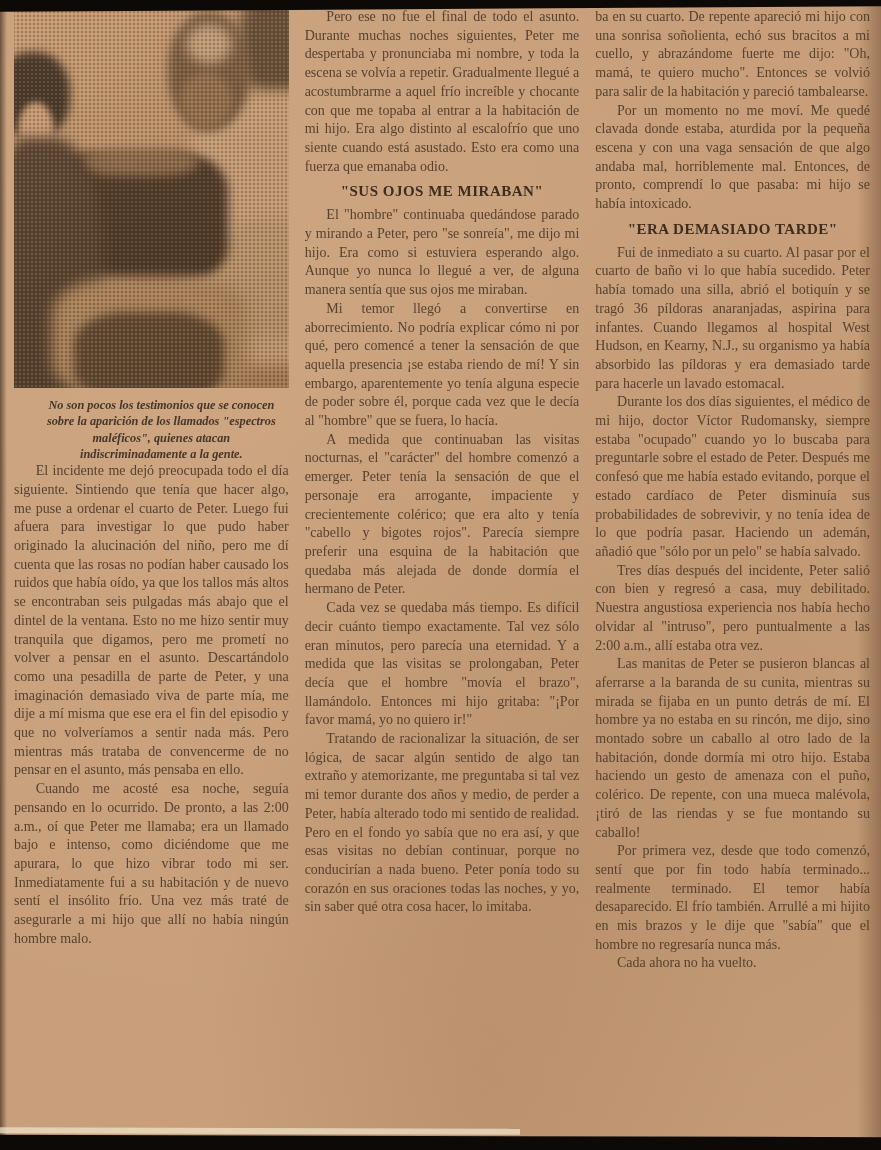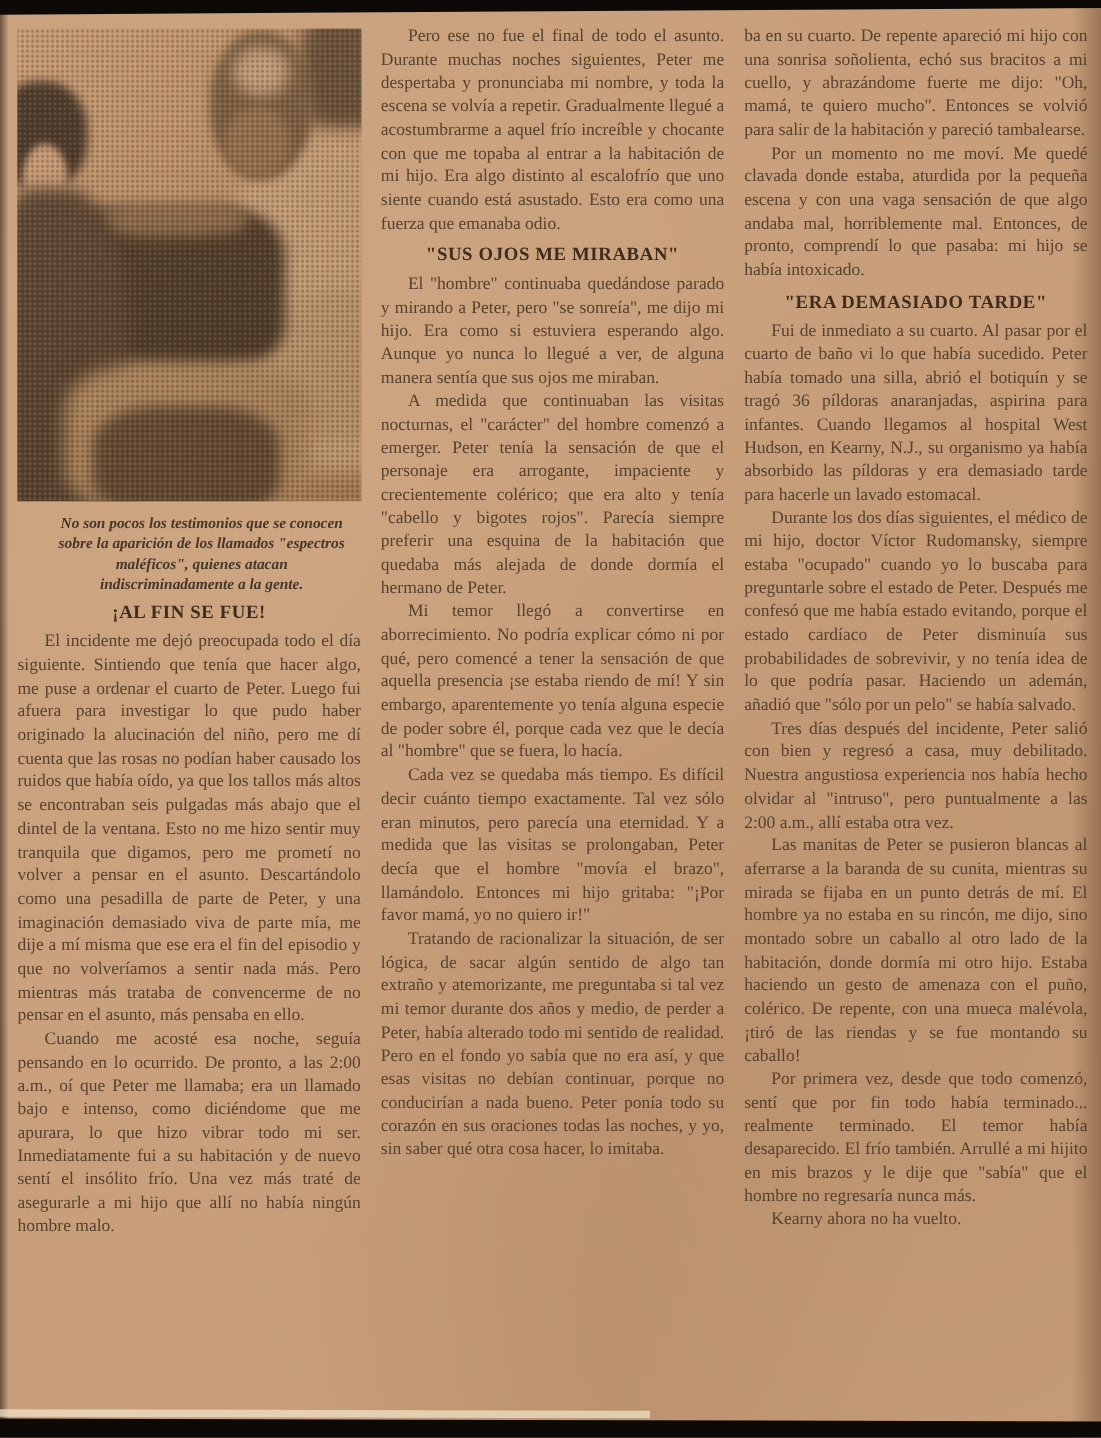--- a/index.html
+++ b/index.html
@@ -34,21 +34,21 @@
   }
   .edge-right{
     position:absolute;right:0;top:0;width:24px;height:1150px;
     background:linear-gradient(to left, rgba(80,50,30,0.38), rgba(80,50,30,0));
   }
   .columns{
     position:absolute;left:14px;top:8px;width:856px;height:1128px;
     display:grid;grid-template-columns:1fr 1fr 1fr;column-gap:16px;
     color:#52402e;
   }
-  .col{overflow:hidden;padding-top:0;margin-top:13px;}
+  .col{overflow:hidden;padding-top:0;}
   .col-body p{
     margin:0;text-align:justify;text-indent:1.55em;
     font-size:14px;line-height:18.7px;
     color:#56422f;
   }
   .col-body p.no-indent{text-indent:0;}
   h2.sec{
     margin:7px 0 6px 0;text-align:center;
     font-size:15px;font-weight:bold;letter-spacing:0.5px;
     color:#3e2d1e;
@@ -122,50 +122,49 @@
         <div class="blob ph-chair-hi"></div>
         <div class="blob ph-lhair"></div>
         <div class="blob ph-lface"></div>
         <div class="blob ph-lbody"></div>
         <div class="blob ph-table"></div>
         <div class="blob ph-items"></div>
         <div class="blob ph-halftone"></div>
         <div class="blob ph-wash"></div>
       </div>
       <p class="caption">No son pocos los testimonios que se conocen sobre la aparición de los llamados "espectros maléficos", quienes atacan indiscriminadamente a la gente.</p>
-      <h2 class="sec col1-head">¡AL FIN SE FUE!</h2>
       <div class="col-body">
         <p>El incidente me dejó preocupada todo el día siguiente. Sintiendo que tenía que hacer algo, me puse a ordenar el cuarto de Peter. Luego fui afuera para investigar lo que pudo haber originado la alucinación del niño, pero me dí cuenta que las rosas no podían haber causado los ruidos que había oído, ya que los tallos más altos se encontraban seis pulgadas más abajo que el dintel de la ventana. Esto no me hizo sentir muy tranquila que digamos, pero me prometí no volver a pensar en el asunto. Descartándolo como una pesadilla de parte de Peter, y una imaginación demasiado viva de parte mía, me dije a mí misma que ese era el fin del episodio y que no volveríamos a sentir nada más. Pero mientras más trataba de convencerme de no pensar en el asunto, más pensaba en ello.</p>
         <p>Cuando me acosté esa noche, seguía pensando en lo ocurrido. De pronto, a las 2:00 a.m., oí que Peter me llamaba; era un llamado bajo e intenso, como diciéndome que me apurara, lo que hizo vibrar todo mi ser. Inmediatamente fui a su habitación y de nuevo sentí el insólito frío. Una vez más traté de asegurarle a mi hijo que allí no había ningún hombre malo.</p>
       </div>
     </div>
 
     <div class="col">
       <div class="col-body">
         <p>Pero ese no fue el final de todo el asunto. Durante muchas noches siguientes, Peter me despertaba y pronunciaba mi nombre, y toda la escena se volvía a repetir. Gradualmente llegué a acostumbrarme a aquel frío increíble y chocante con que me topaba al entrar a la habitación de mi hijo. Era algo distinto al escalofrío que uno siente cuando está asustado. Esto era como una fuerza que emanaba odio.</p>
         <h2 class="sec">"SUS OJOS ME MIRABAN"</h2>
         <p>El "hombre" continuaba quedándose parado y mirando a Peter, pero "se sonreía", me dijo mi hijo. Era como si estuviera esperando algo. Aunque yo nunca lo llegué a ver, de alguna manera sentía que sus ojos me miraban.</p>
+        <p>Mi temor llegó a convertirse en aborrecimiento. No podría explicar cómo ni por qué, pero comencé a tener la sensación de que aquella presencia ¡se estaba riendo de mí! Y sin embargo, aparentemente yo tenía alguna especie de poder sobre él, porque cada vez que le decía al "hombre" que se fuera, lo hacía.</p>
         <p>A medida que continuaban las visitas nocturnas, el "carácter" del hombre comenzó a emerger. Peter tenía la sensación de que el personaje era arrogante, impaciente y crecientemente colérico; que era alto y tenía "cabello y bigotes rojos". Parecía siempre preferir una esquina de la habitación que quedaba más alejada de donde dormía el hermano de Peter.</p>
-        <p>Mi temor llegó a convertirse en aborrecimiento. No podría explicar cómo ni por qué, pero comencé a tener la sensación de que aquella presencia ¡se estaba riendo de mí! Y sin embargo, aparentemente yo tenía alguna especie de poder sobre él, porque cada vez que le decía al "hombre" que se fuera, lo hacía.</p>
         <p>Cada vez se quedaba más tiempo. Es difícil decir cuánto tiempo exactamente. Tal vez sólo eran minutos, pero parecía una eternidad. Y a medida que las visitas se prolongaban, Peter decía que el hombre "movía el brazo", llamándolo. Entonces mi hijo gritaba: "¡Por favor mamá, yo no quiero ir!"</p>
         <p>Tratando de racionalizar la situación, de ser lógica, de sacar algún sentido de algo tan extraño y atemorizante, me preguntaba si tal vez mi temor durante dos años y medio, de perder a Peter, había alterado todo mi sentido de realidad. Pero en el fondo yo sabía que no era así, y que esas visitas no debían continuar, porque no conducirían a nada bueno. Peter ponía todo su corazón en sus oraciones todas las noches, y yo, sin saber qué otra cosa hacer, lo imitaba.</p>
       </div>
     </div>
 
     <div class="col">
       <div class="col-body">
         <p class="no-indent">ba en su cuarto. De repente apareció mi hijo con una sonrisa soñolienta, echó sus bracitos a mi cuello, y abrazándome fuerte me dijo: "Oh, mamá, te quiero mucho". Entonces se volvió para salir de la habitación y pareció tambalearse.</p>
         <p>Por un momento no me moví. Me quedé clavada donde estaba, aturdida por la pequeña escena y con una vaga sensación de que algo andaba mal, horriblemente mal. Entonces, de pronto, comprendí lo que pasaba: mi hijo se había intoxicado.</p>
         <h2 class="sec">"ERA DEMASIADO TARDE"</h2>
         <p>Fui de inmediato a su cuarto. Al pasar por el cuarto de baño vi lo que había sucedido. Peter había tomado una silla, abrió el botiquín y se tragó 36 píldoras anaranjadas, aspirina para infantes. Cuando llegamos al hospital West Hudson, en Kearny, N.J., su organismo ya había absorbido las píldoras y era demasiado tarde para hacerle un lavado estomacal.</p>
         <p>Durante los dos días siguientes, el médico de mi hijo, doctor Víctor Rudomansky, siempre estaba "ocupado" cuando yo lo buscaba para preguntarle sobre el estado de Peter. Después me confesó que me había estado evitando, porque el estado cardíaco de Peter disminuía sus probabilidades de sobrevivir, y no tenía idea de lo que podría pasar. Haciendo un ademán, añadió que "sólo por un pelo" se había salvado.</p>
         <p>Tres días después del incidente, Peter salió con bien y regresó a casa, muy debilitado. Nuestra angustiosa experiencia nos había hecho olvidar al "intruso", pero puntualmente a las 2:00 a.m., allí estaba otra vez.</p>
         <p>Las manitas de Peter se pusieron blancas al aferrarse a la baranda de su cunita, mientras su mirada se fijaba en un punto detrás de mí. El hombre ya no estaba en su rincón, me dijo, sino montado sobre un caballo al otro lado de la habitación, donde dormía mi otro hijo. Estaba haciendo un gesto de amenaza con el puño, colérico. De repente, con una mueca malévola, ¡tiró de las riendas y se fue montando su caballo!</p>
         <p>Por primera vez, desde que todo comenzó, sentí que por fin todo había terminado... realmente terminado. El temor había desaparecido. El frío también. Arrullé a mi hijito en mis brazos y le dije que "sabía" que el hombre no regresaría nunca más.</p>
-        <p>Kearny ahora no ha vuelto.</p>
+        <p>Cada ahora no ha vuelto.</p>
       </div>
     </div>
 
   </div>
 
   <div class="edge-left"></div>
   <div class="edge-right"></div>
   <div class="edge-bottom-sliver"></div>
   <div class="edge-top"></div>
   <div class="edge-bottom"></div>

